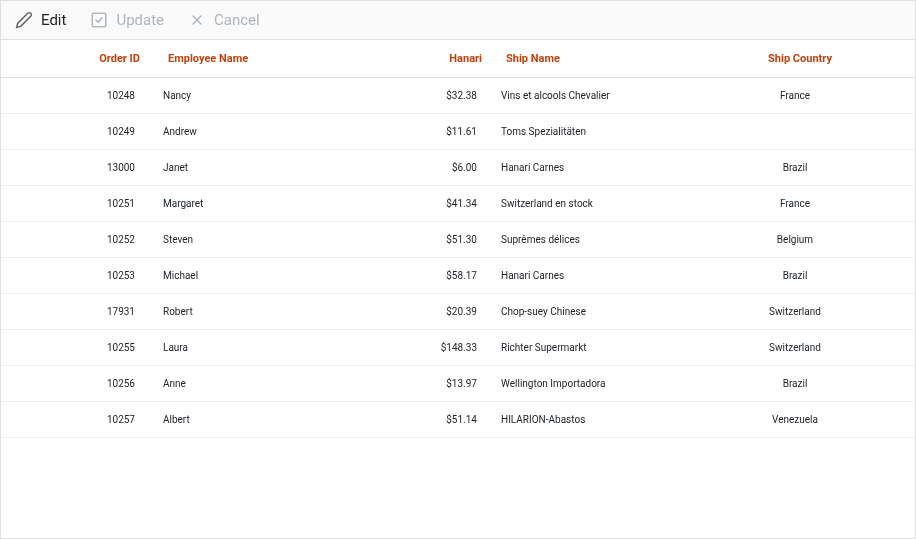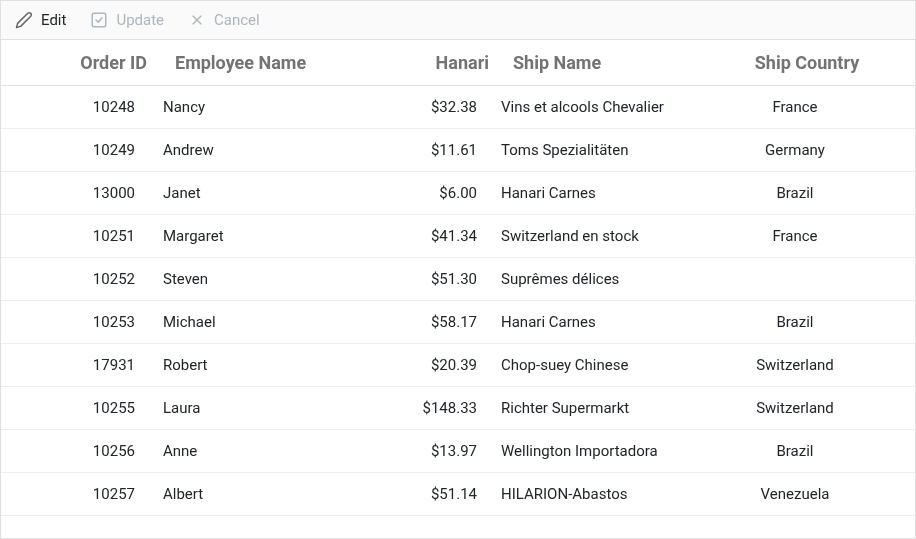--- a/index.html
+++ b/index.html
@@ -44,24 +44,24 @@
     .toolbar-item .icon {
       width: 18px;
       height: 18px;
       display: inline-flex;
       align-items: center;
       justify-content: center;
     }
     .header-row {
       display: flex;
       border-bottom: 1px solid #e0e0e0;
-      padding: 12px 12px;
+      padding: 12px 5px;
       font-weight: 700;
-      font-size: 18px;
-      color: #737373;
+      font-size: 11px;
+      color: #c2410c;
       flex-shrink: 0;
     }
     .grid-body {
       flex: 1;
       overflow-y: scroll;
       overflow-x: hidden;
     }
     .grid-body::-webkit-scrollbar {
       width: 16px;
     }
@@ -69,21 +69,21 @@
       background: #f5f5f5;
     }
     .grid-body::-webkit-scrollbar-thumb {
       background: #c1c1c1;
       border-radius: 2px;
     }
     .data-row {
       display: flex;
       border-bottom: 1px solid #eeeeee;
       padding: 12px 0;
-      font-size: 15px;
+      font-size: 10px;
       color: #212529;
     }
     .col-orderid { width: 150px; text-align: right; padding-right: 16px; }
     .col-employee { width: 238px; padding-left: 12px; }
     .col-freight { width: 100px; text-align: right; padding-right: 12px; }
     .col-shipname { width: 210px; padding-left: 12px; }
     .col-shipcountry { width: 180px; padding-left: 12px; text-align: center; }
     
     .header-row .col-orderid,
     .header-row .col-employee,
@@ -142,41 +142,41 @@
         <div class="col-employee">Nancy</div>
         <div class="col-freight">$32.38</div>
         <div class="col-shipname">Vins et alcools Chevalier</div>
         <div class="col-shipcountry">France</div>
       </div>
       <div class="data-row">
         <div class="col-orderid">10249</div>
         <div class="col-employee">Andrew</div>
         <div class="col-freight">$11.61</div>
         <div class="col-shipname">Toms Spezialitäten</div>
-        <div class="col-shipcountry">Germany</div>
       </div>
       <div class="data-row">
         <div class="col-orderid">13000</div>
         <div class="col-employee">Janet</div>
         <div class="col-freight">$6.00</div>
         <div class="col-shipname">Hanari Carnes</div>
         <div class="col-shipcountry">Brazil</div>
       </div>
       <div class="data-row">
         <div class="col-orderid">10251</div>
         <div class="col-employee">Margaret</div>
         <div class="col-freight">$41.34</div>
         <div class="col-shipname">Switzerland en stock</div>
         <div class="col-shipcountry">France</div>
       </div>
       <div class="data-row">
         <div class="col-orderid">10252</div>
         <div class="col-employee">Steven</div>
         <div class="col-freight">$51.30</div>
         <div class="col-shipname">Suprêmes délices</div>
+        <div class="col-shipcountry">Belgium</div>
       </div>
       <div class="data-row">
         <div class="col-orderid">10253</div>
         <div class="col-employee">Michael</div>
         <div class="col-freight">$58.17</div>
         <div class="col-shipname">Hanari Carnes</div>
         <div class="col-shipcountry">Brazil</div>
       </div>
       <div class="data-row">
         <div class="col-orderid">17931</div>

